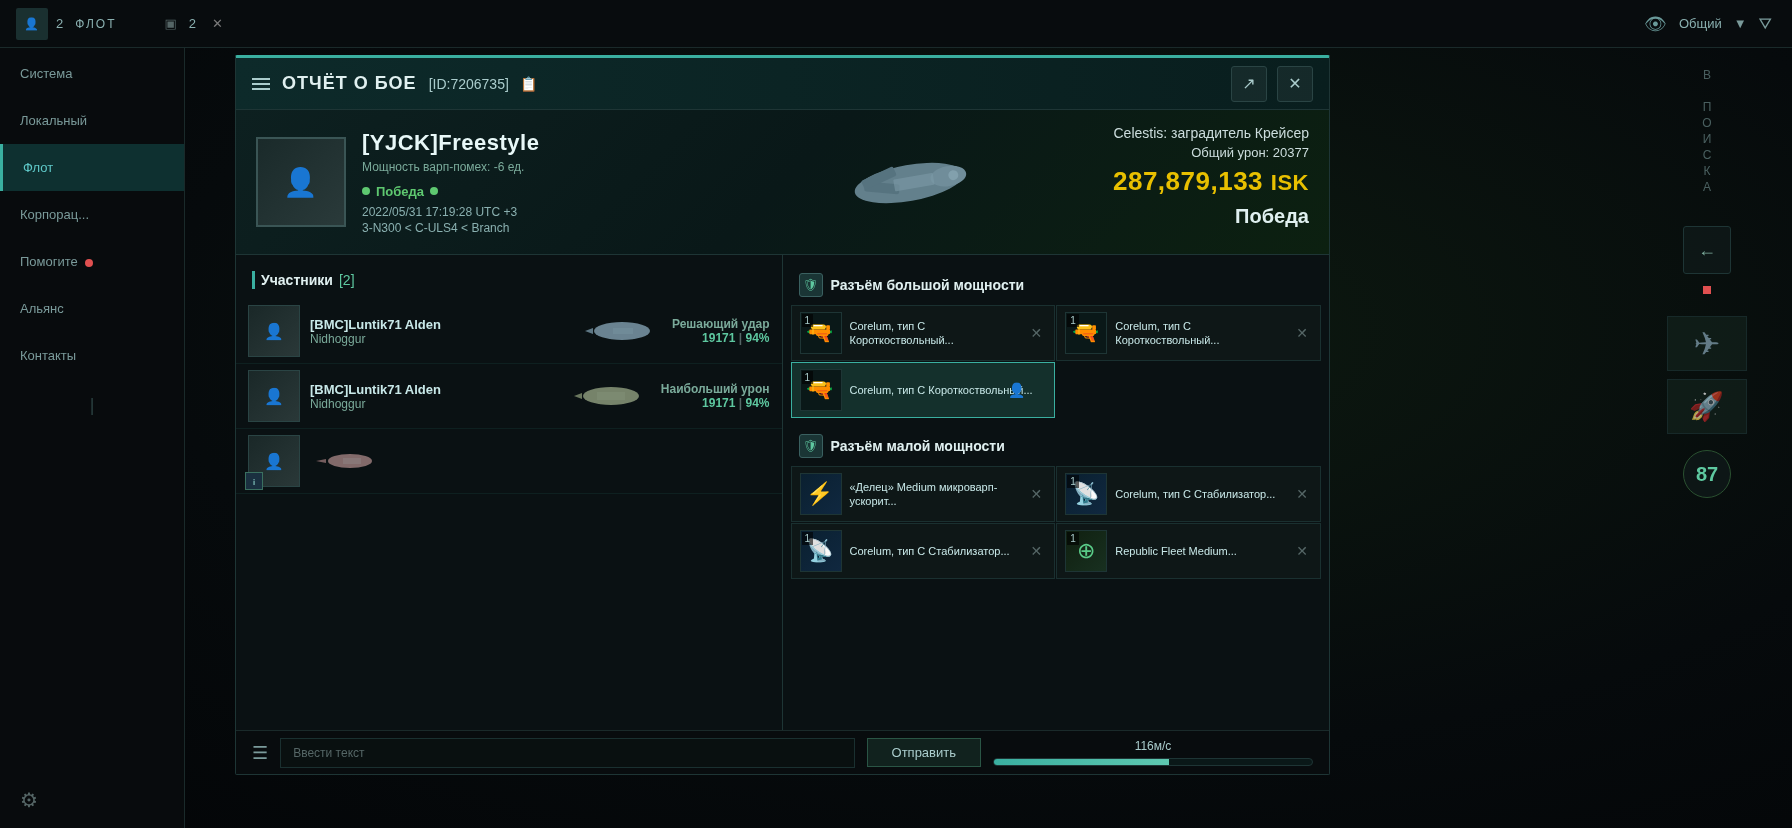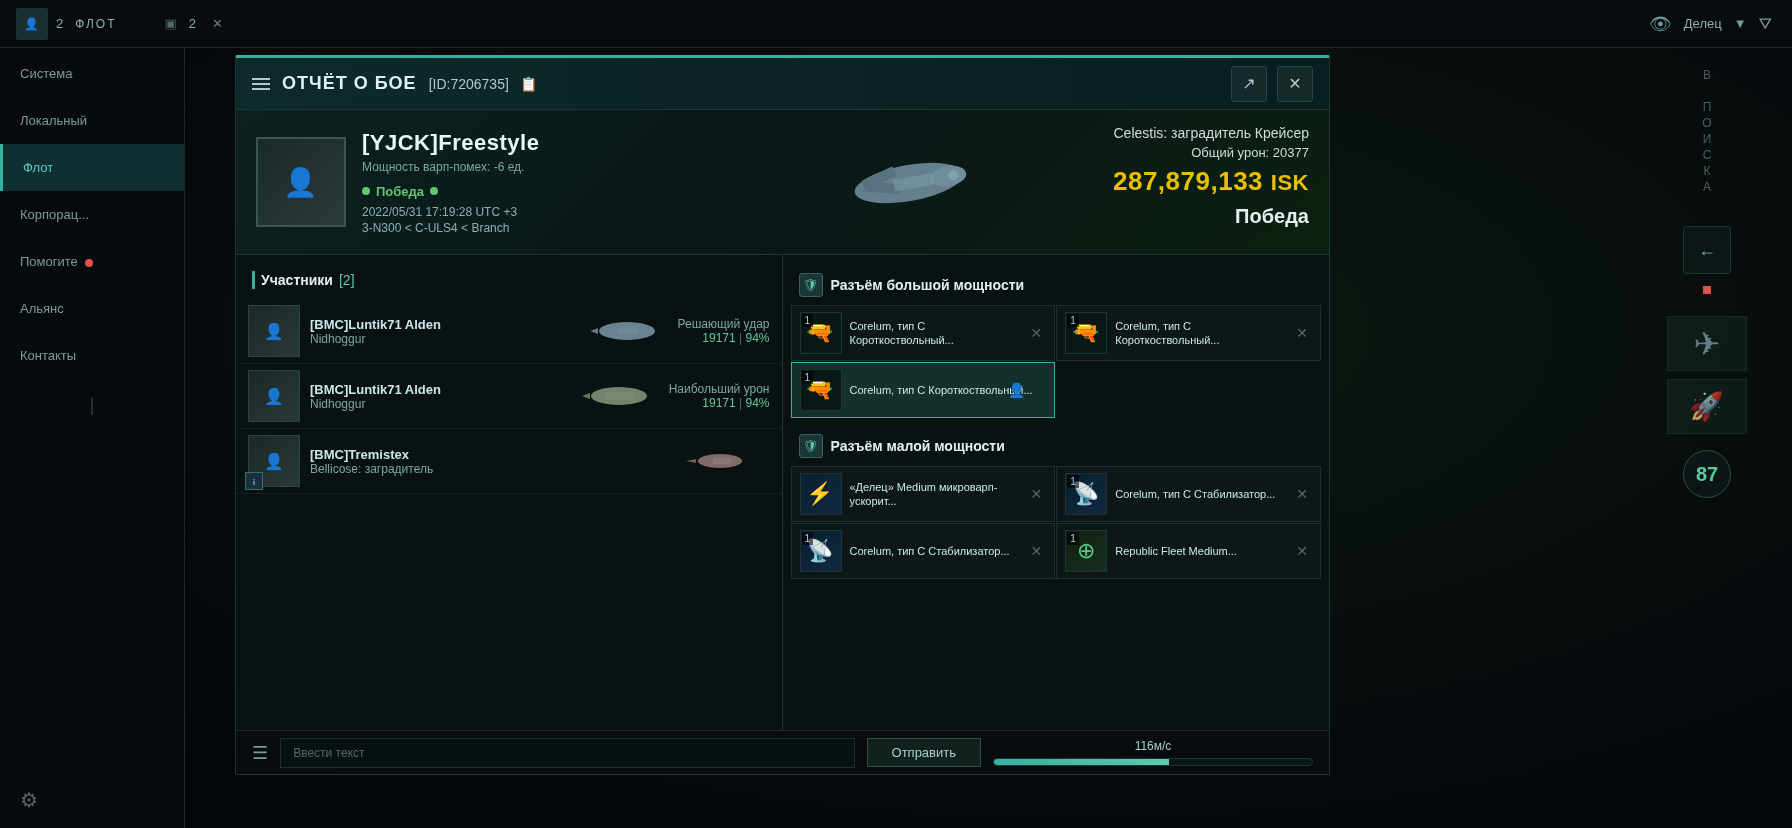--- a/index.html
+++ b/index.html
@@ -303,20 +303,21 @@
     }
     .p-info {
       flex: 1;
     }
     .p-name { color: #c8e8e8; font-size: 13px; font-weight: bold; }
     .p-ship { color: #7aaa9a; font-size: 12px; }
     .p-stats {
       color: #7aaa9a;
       font-size: 12px;
       text-align: right;
+      font-weight: bold;
     }
     .p-highlight { color: #5ec8a0; }
     .p-ship-img {
       width: 80px; height: 40px;
       display: flex; align-items: center; justify-content: center;
     }
 
     
     .modules-panel {
       width: 50%;
@@ -442,21 +443,21 @@
   <div class="topbar-left">
     <div class="topbar-avatar">👤</div>
     <span>2</span>
     <span style="color:#8ab0b0;letter-spacing:2px;font-size:12px;margin-left:4px;">ФЛОТ</span>
     <span style="margin-left:40px;color:#556666;">▣</span>
     <span style="color:#8ab0b0;margin-left:4px;">2</span>
     <span style="color:#7a7a7a;margin-left:8px;cursor:pointer;">✕</span>
   </div>
   <div class="topbar-right">
     <span style="font-size:18px;color:#6a9a9a;">👁</span>
-    <span style="color:#8ab0b0;cursor:pointer;">Делец</span>
+    <span style="color:#8ab0b0;cursor:pointer;">Общий</span>
     <span style="color:#7a9a9a;cursor:pointer;">▼</span>
     <span style="color:#7a9a9a;cursor:pointer;font-size:16px;">⛛</span>
   </div>
 </div>
 
 <div class="sidebar">
   <div class="sidebar-item">
     <span>Система</span>
   </div>
   <div class="sidebar-item">
@@ -623,28 +624,20 @@
             <span class="p-highlight">94%</span>
           </div>
         </div>
       </div>
 
       <div class="participant-row">
         <div class="p-avatar" style="position:relative;">
           👤
           <div class="badge" style="position:absolute;bottom:-4px;left:-4px;width:18px;height:18px;background:#1a3040;border:1px solid #3a7060;font-size:8px;color:#aaffee;display:flex;align-items:center;justify-content:center;">ℹ</div>
         </div>
-        <div class="p-info">
-          <div class="p-name">
-            <span>[BMC]Tremistex</span>
-          </div>
-          <div class="p-ship">
-            <span>Bellicose: заградитель</span>
-          </div>
-        </div>
         <div class="p-ship-img">
           <svg width="78" height="38" viewBox="0 0 78 38">
             <g fill="#aa8888" opacity="0.75">
               <ellipse cx="39" cy="19" rx="22" ry="7"></ellipse>
               <polygon points="15,17 15,21 5,19" fill="#997777"></polygon>
               <rect x="32" y="16" width="18" height="6" fill="#bbaaaa" opacity="0.5"></rect>
             </g>
           </svg>
         </div>
         <div class="p-stats">

